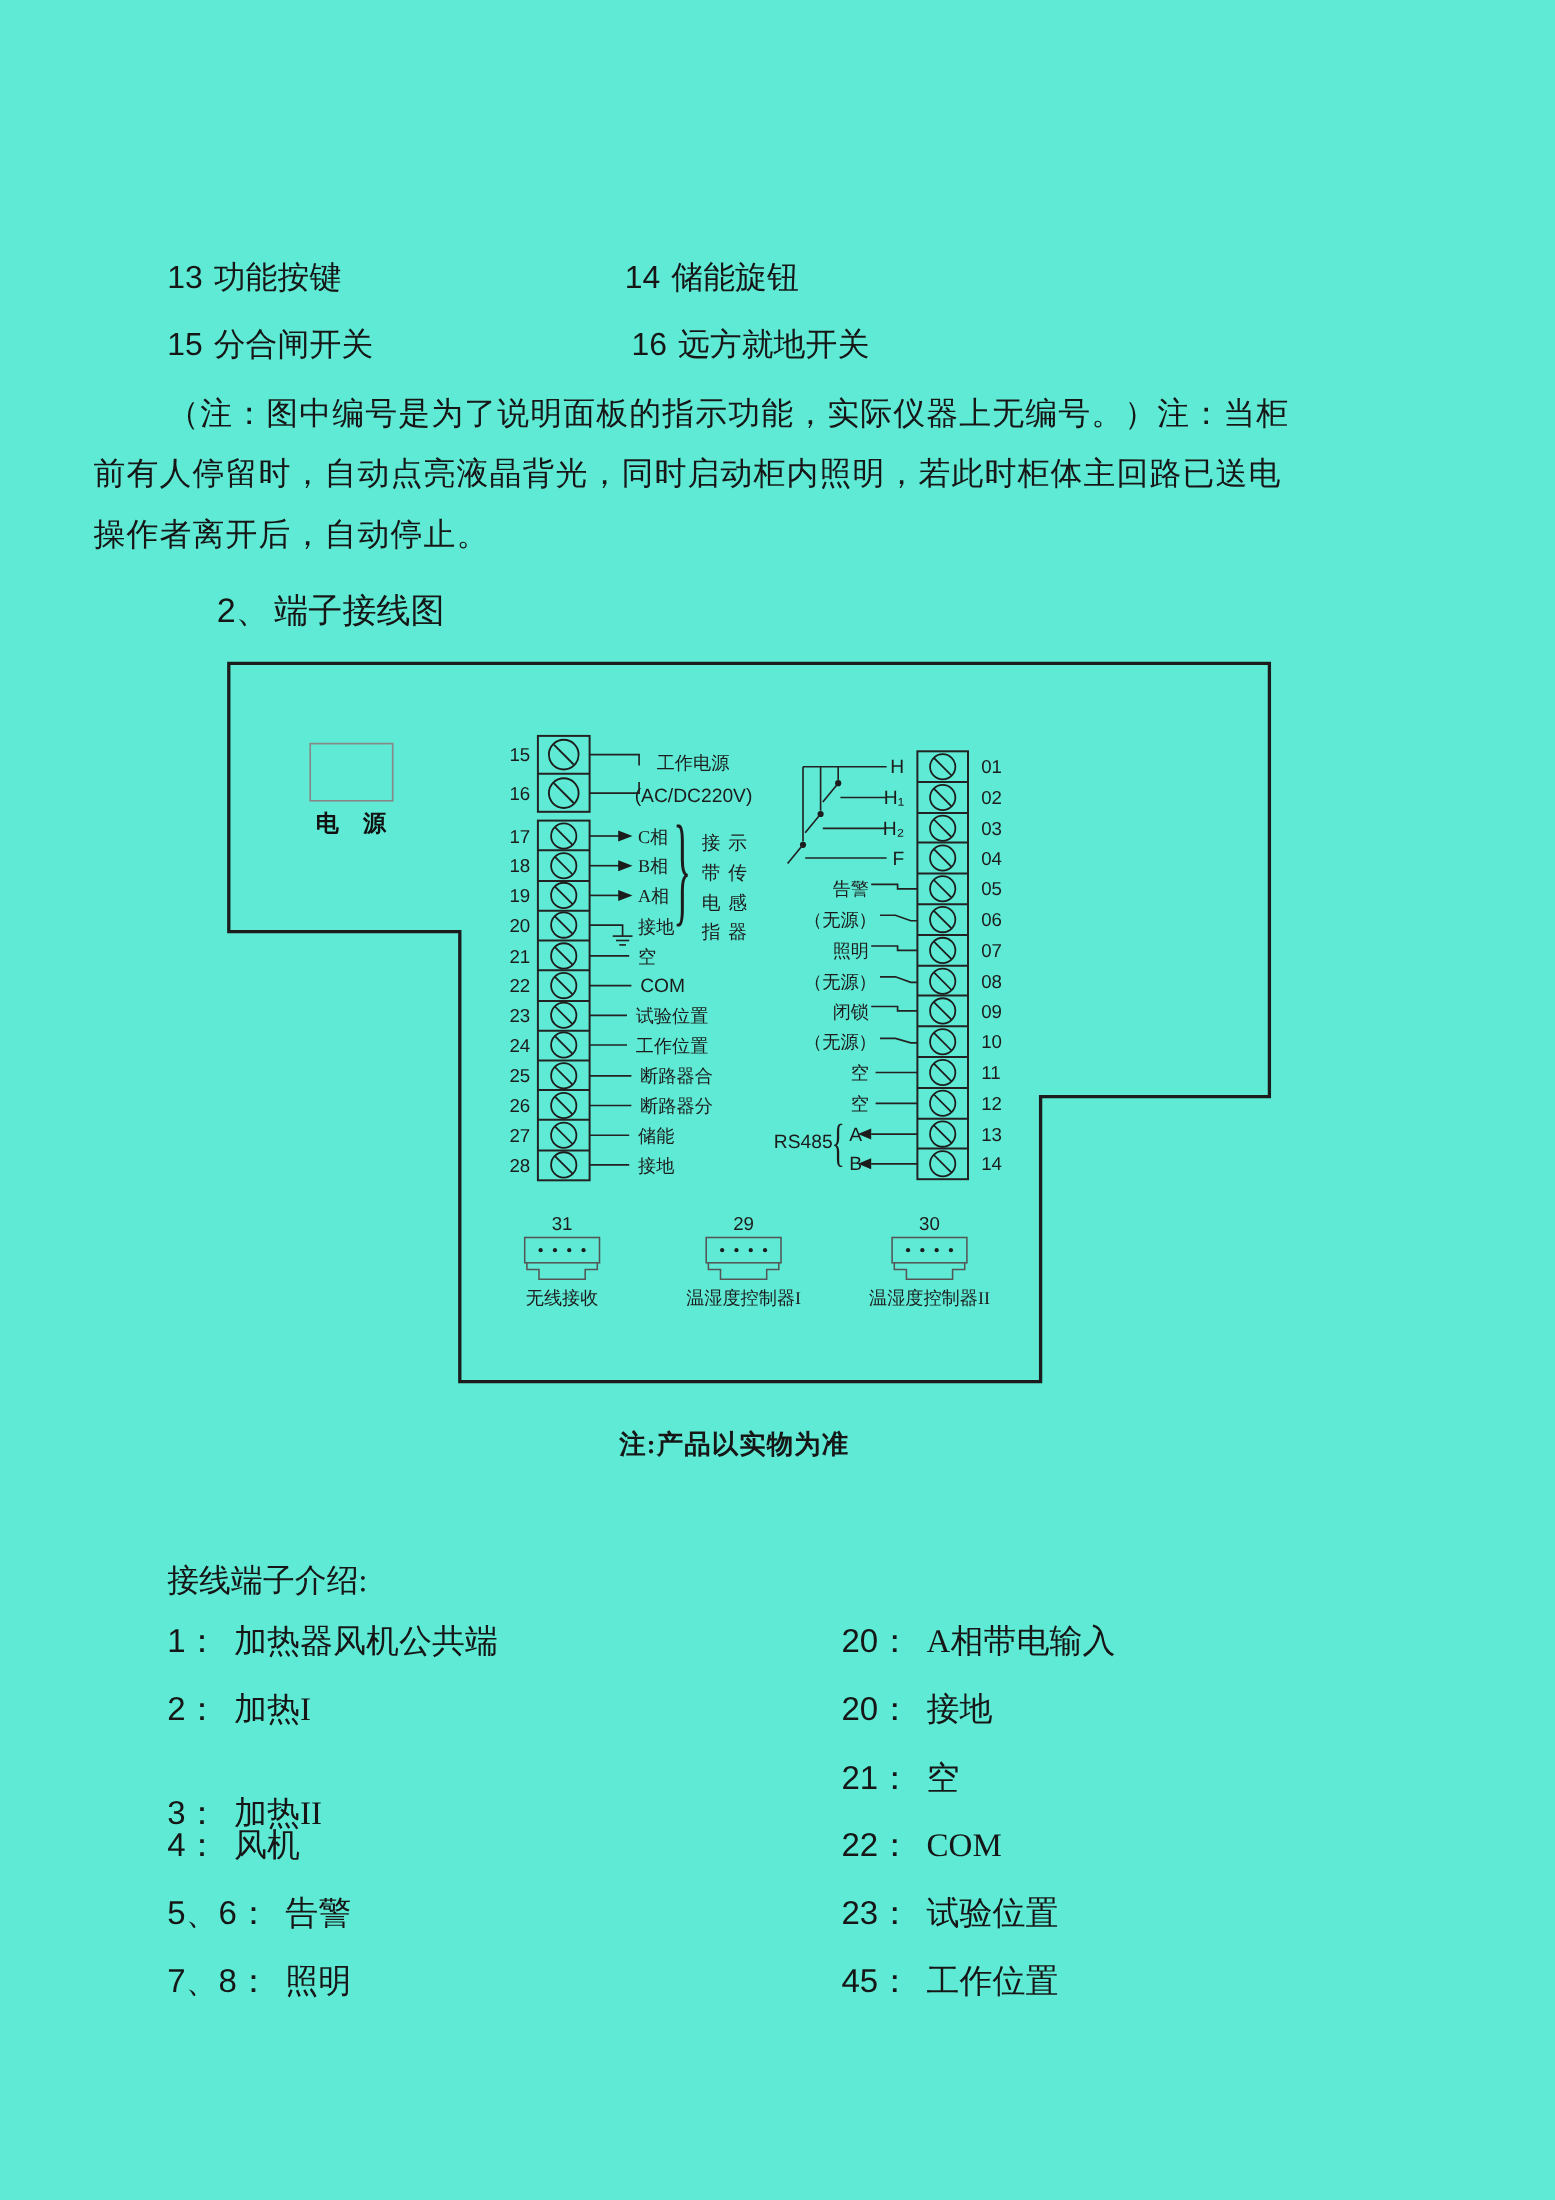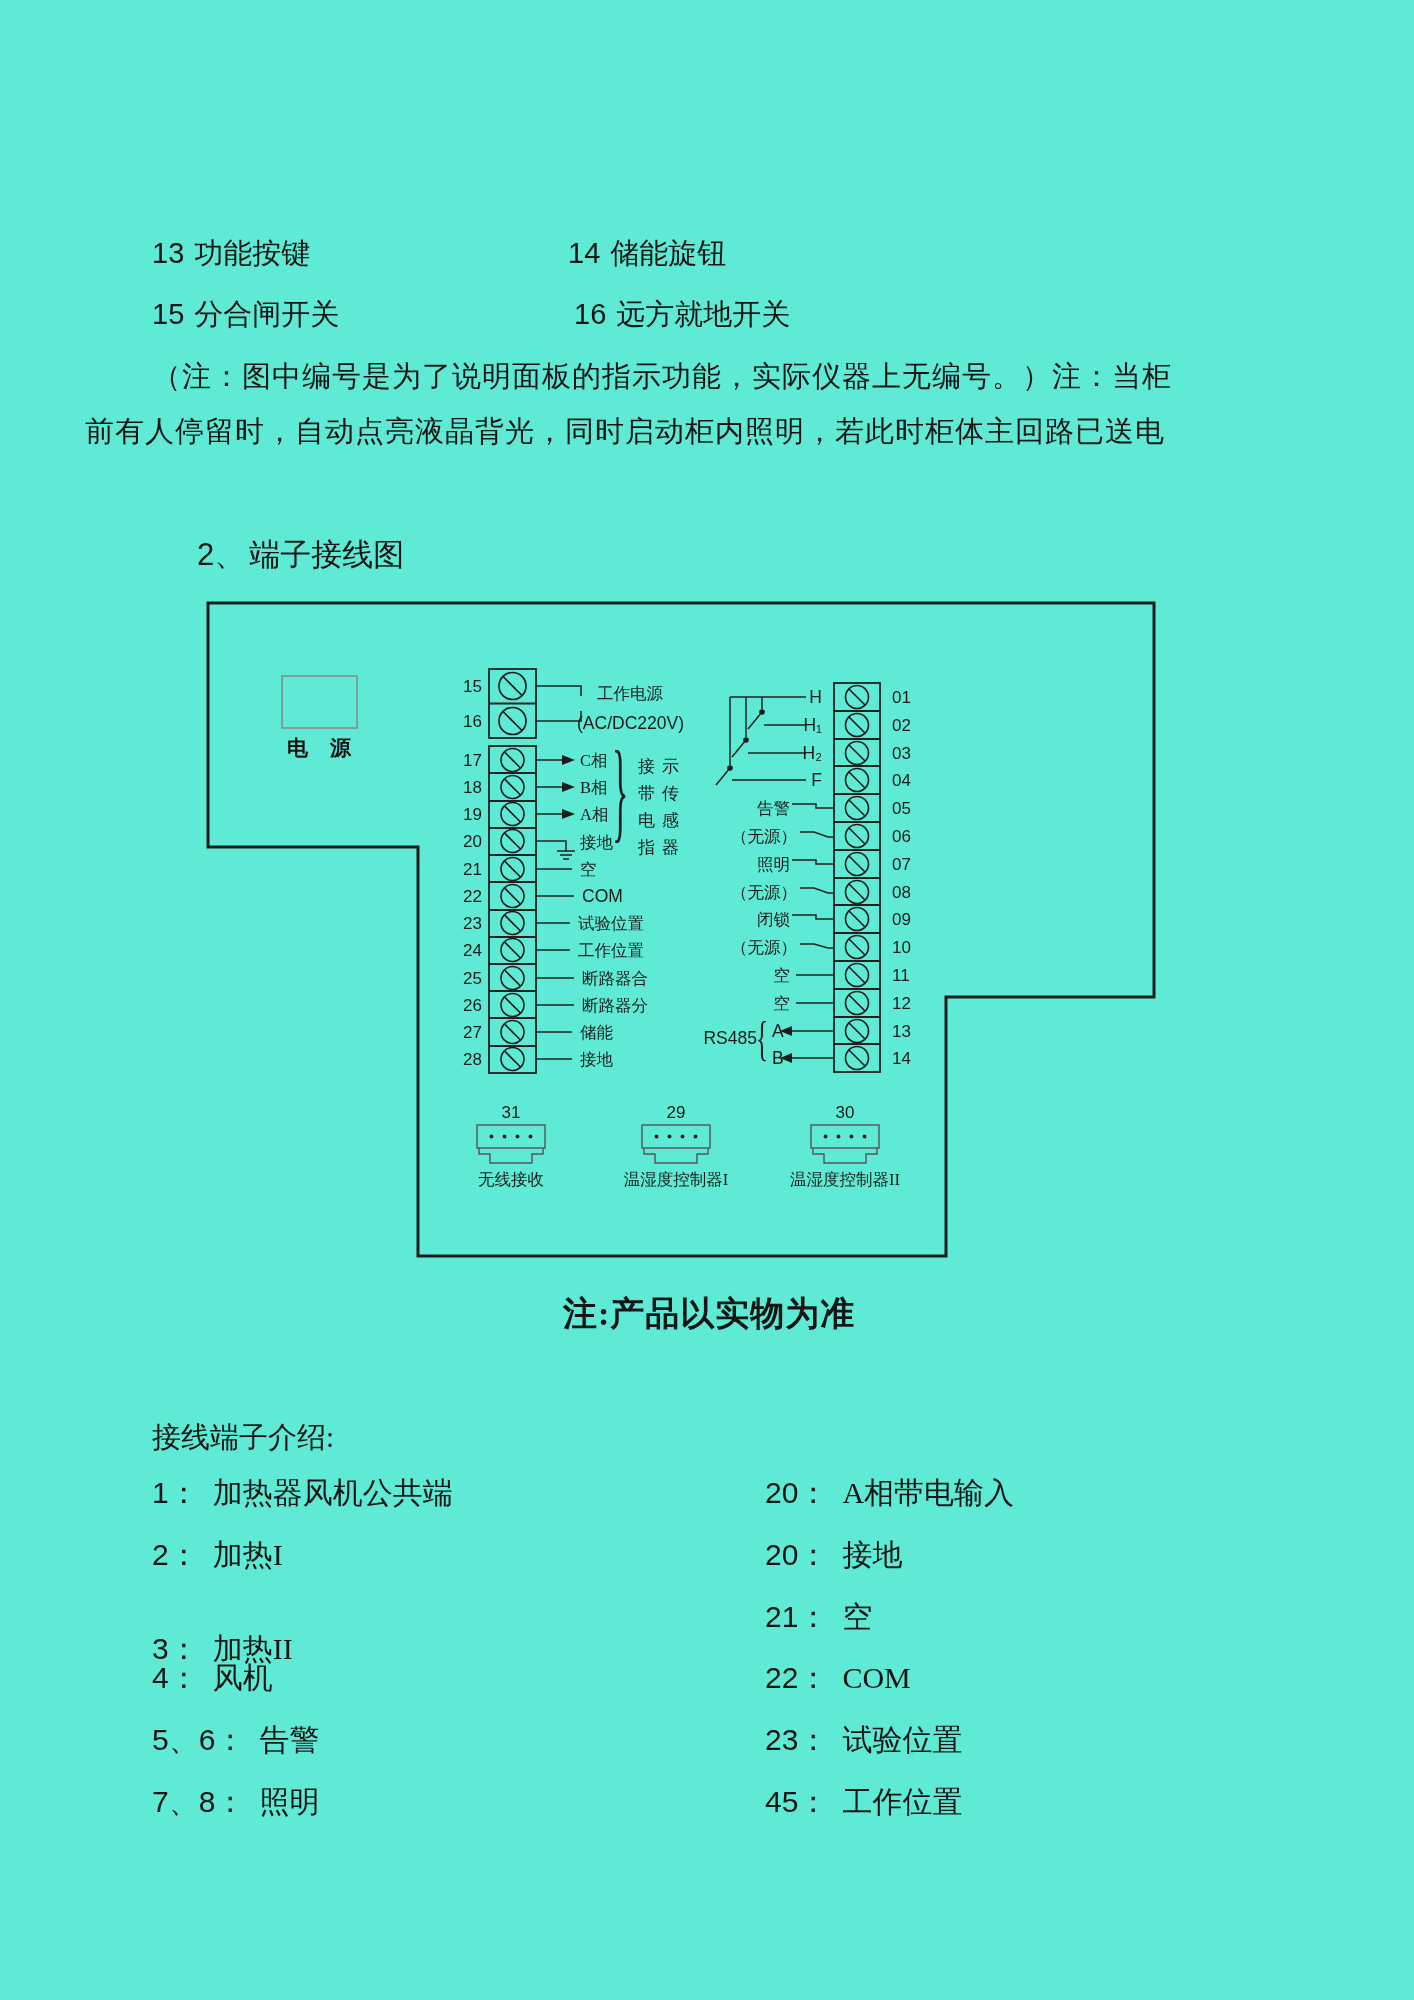--- a/index.html
+++ b/index.html
@@ -5,21 +5,21 @@
   html,body{margin:0;padding:0;background:#e8e8e8;}
   .page{position:relative;width:1414px;height:2000px;background:#5eead4;margin:0 auto;
         font-family:"Liberation Serif","DejaVu Serif",serif;color:#161616;overflow:hidden;}
   .abs{position:absolute;white-space:nowrap;}
   .num{font-family:"Liberation Sans","DejaVu Sans",sans-serif;}
   .legend-item{font-size:29px;line-height:36px;}
   .legend-item .num{margin-right:10px;}
   .para-line{font-size:29px;line-height:38px;letter-spacing:1px;}
   .heading{font-size:31px;line-height:38px;}
   .heading .num{margin-right:4px;}
-  .caption{font-size:34px;font-weight:bold;line-height:36px;letter-spacing:1px;}
+  .caption{font-size:24px;font-weight:bold;line-height:36px;letter-spacing:1px;}
   .intro{font-size:29px;line-height:36px;}
   .list-row{font-size:30px;line-height:38px;}
   .list-row .num{margin-right:14px;}
   
   .tnum{font-family:"Liberation Sans","DejaVu Sans",sans-serif;font-size:17px;fill:#1c1c1c;}
   .tcjk{font-family:"Liberation Serif","DejaVu Serif",serif;font-size:16.5px;fill:#1c1c1c;}
   .tlat{font-family:"Liberation Sans","DejaVu Sans",sans-serif;font-size:17.5px;fill:#1c1c1c;}
   .power-label{font-family:"Liberation Serif","DejaVu Serif",serif;font-size:21px;font-weight:bold;
                fill:#111;letter-spacing:22px;}
   .brace-note{font-family:"Liberation Serif","DejaVu Serif",serif;font-size:17px;fill:#1c1c1c;letter-spacing:7px;}
@@ -41,20 +41,21 @@
   </div>
   <div class="abs legend-item" style="left:152px;top:296px;">
     <span class="num">15</span><span>分合闸开关</span>
   </div>
   <div class="abs legend-item" style="left:557px;top:296px;margin-left:17px;">
     <span class="num">16</span><span>远方就地开关</span>
   </div>
 
   <div class="abs para-line" style="left:152px;top:357px;">（注：图中编号是为了说明面板的指示功能，实际仪器上无编号。）注：当柜</div>
   <div class="abs para-line" style="left:85px;top:412px;">前有人停留时，自动点亮液晶背光，同时启动柜内照明，若此时柜体主回路已送电</div>
+  <div class="abs para-line" style="left:85px;top:467px;">操作者离开后，自动停止。</div>
 
   <div class="abs heading" style="left:197px;top:536px;">
     <span class="num">2、</span><span>端子接线图</span>
   </div>
 
   <svg viewBox="195 590 985 680" style="position:absolute;left:195px;top:590px;width:985px;height:680px;">
 
     <path d="M208,603 L1154,603 L1154,997 L946,997 L946,1256 L418,1256 L418,847 L208,847 Z" fill="none" stroke="#1c1c1c" stroke-width="3"></path>
 
     <g>

